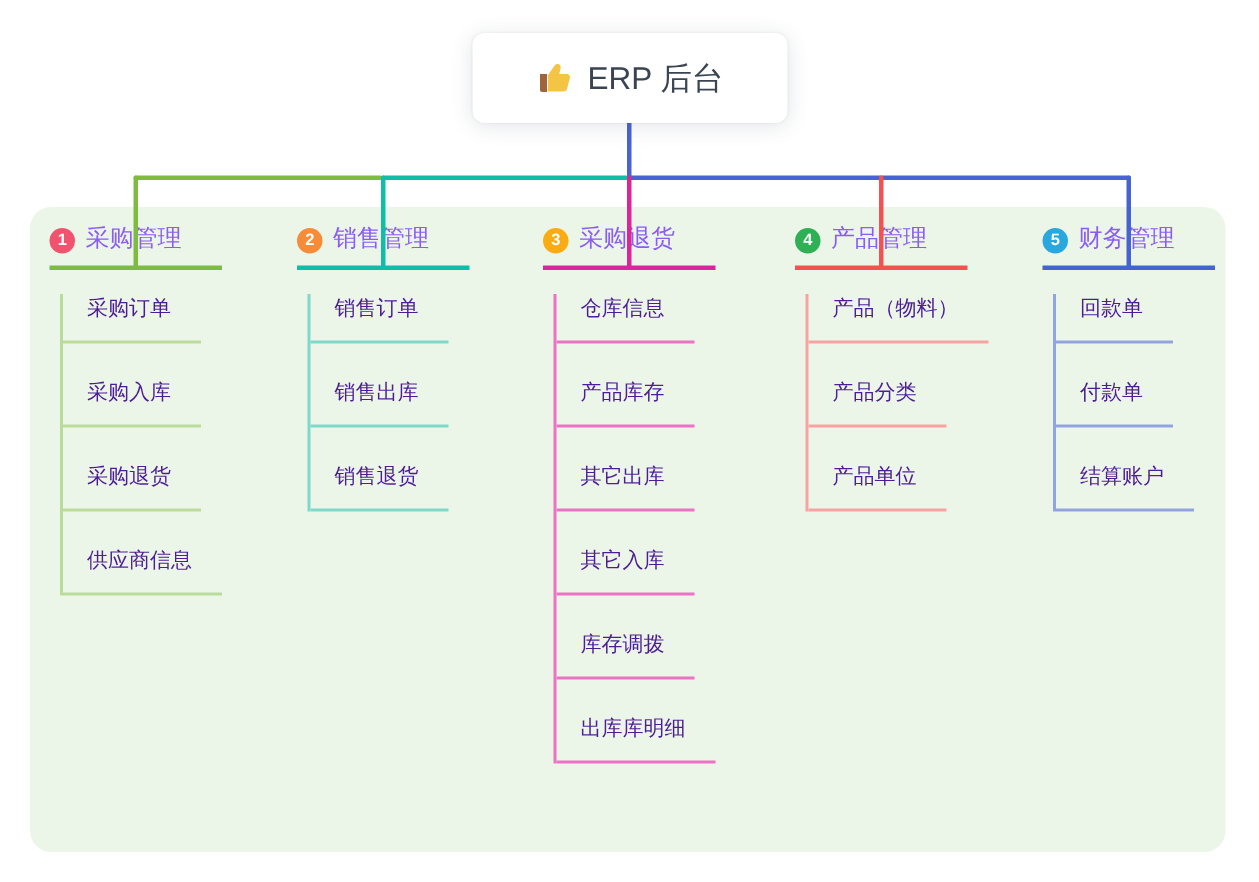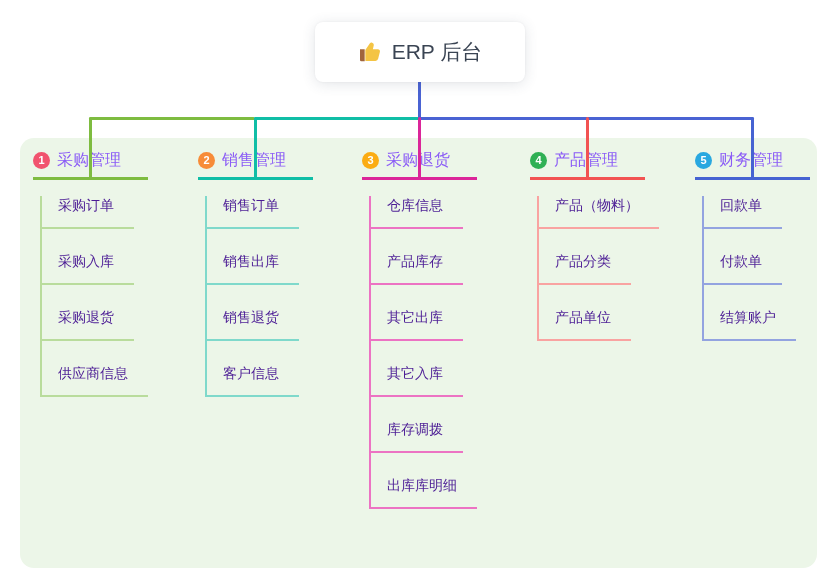--- a/index.html
+++ b/index.html
@@ -103,21 +103,20 @@
       </div>
       <div class="column col-2" style="--line: #10bea6; --lite: #7fd9cb; --badge: #f78c38;">
         <div class="col-header">
           <span class="badge">2</span>
           <span class="col-title">销售管理</span>
         </div>
         <div class="children">
           <div class="child"><span class="child-label">销售订单</span></div>
           <div class="child"><span class="child-label">销售出库</span></div>
           <div class="child"><span class="child-label">销售退货</span></div>
-          <div class="child"><span class="child-label">客户信息</span></div>
         </div>
       </div>
       <div class="column col-3" style="--line: #db2699; --lite: #ec73c3; --badge: #fbac13;">
         <div class="col-header">
           <span class="badge">3</span>
           <span class="col-title">采购退货</span>
         </div>
         <div class="children">
           <div class="child"><span class="child-label">仓库信息</span></div>
           <div class="child"><span class="child-label">产品库存</span></div>

